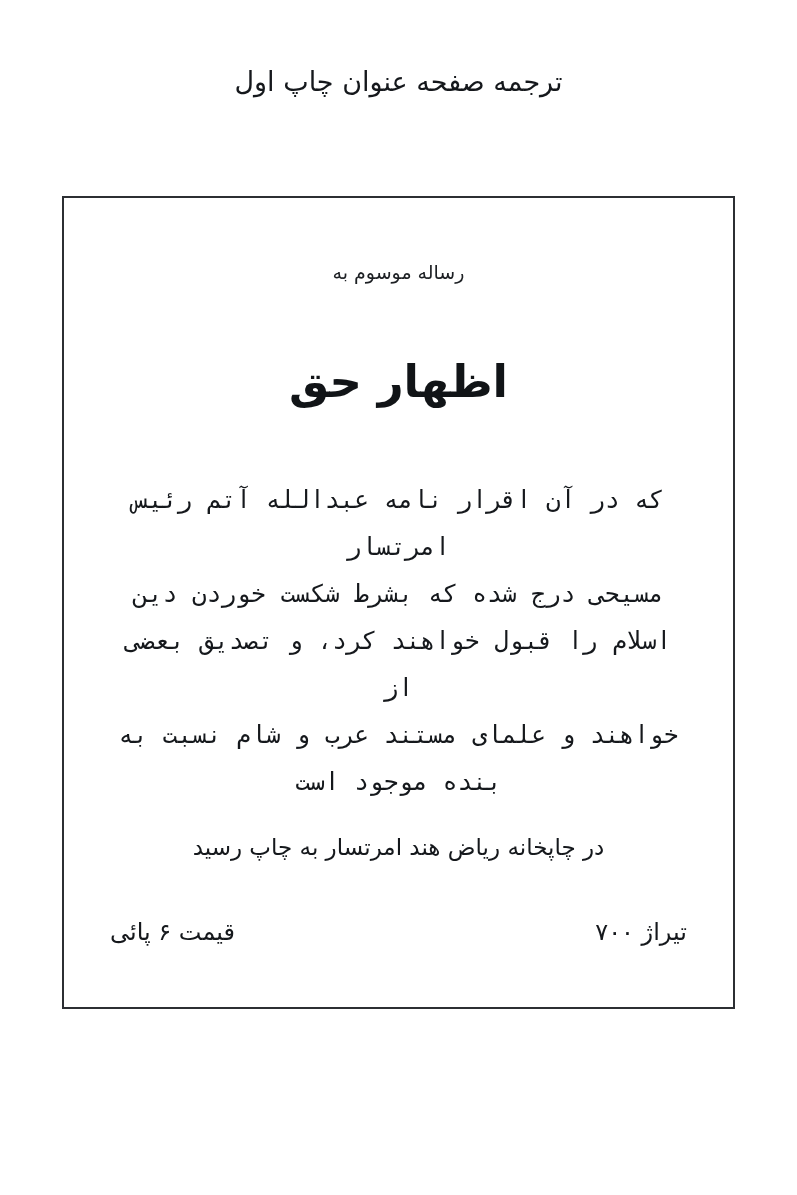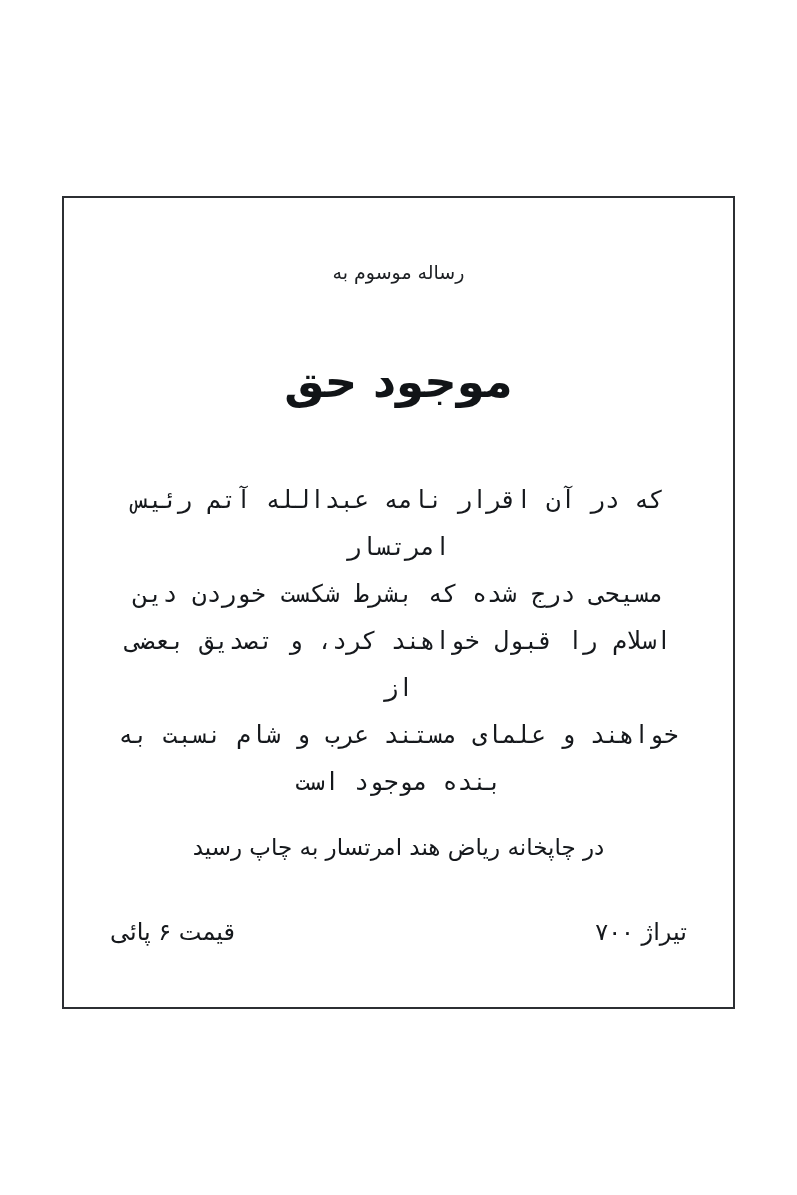--- a/index.html
+++ b/index.html
@@ -120,27 +120,28 @@
   }
   .footer-cell {
     white-space: nowrap;
   }
 </style>
 </head>
 <body>
 
 <div class="page">
 
+  <div class="page-heading">ترجمه صفحه  عنوان چاپ اول</div>
 
   <div class="title-frame">
     <div class="frame-inner">
 
       <div class="line-subtitle">رساله موسوم به</div>
 
-      <div class="line-maintitle">موجود حق</div>
+      <div class="line-maintitle">اظهار حق</div>
 
       <div class="body-block">
         <p>که در آن اقرار نامه عبدالله آتم رئیس امرتسار</p>
         <p>مسیحی درج شده که بشرط شکست خوردن دین</p>
         <p>اسلام را قبول خواهند کرد، و تصدیق بعضی از</p>
         <p>خواهند و علمای مستند عرب و شام نسبت به</p>
         <p>بنده موجود است</p>
       </div>
 
       <div class="press-line">در چاپخانه ریاض هند امرتسار به چاپ رسید</div>

